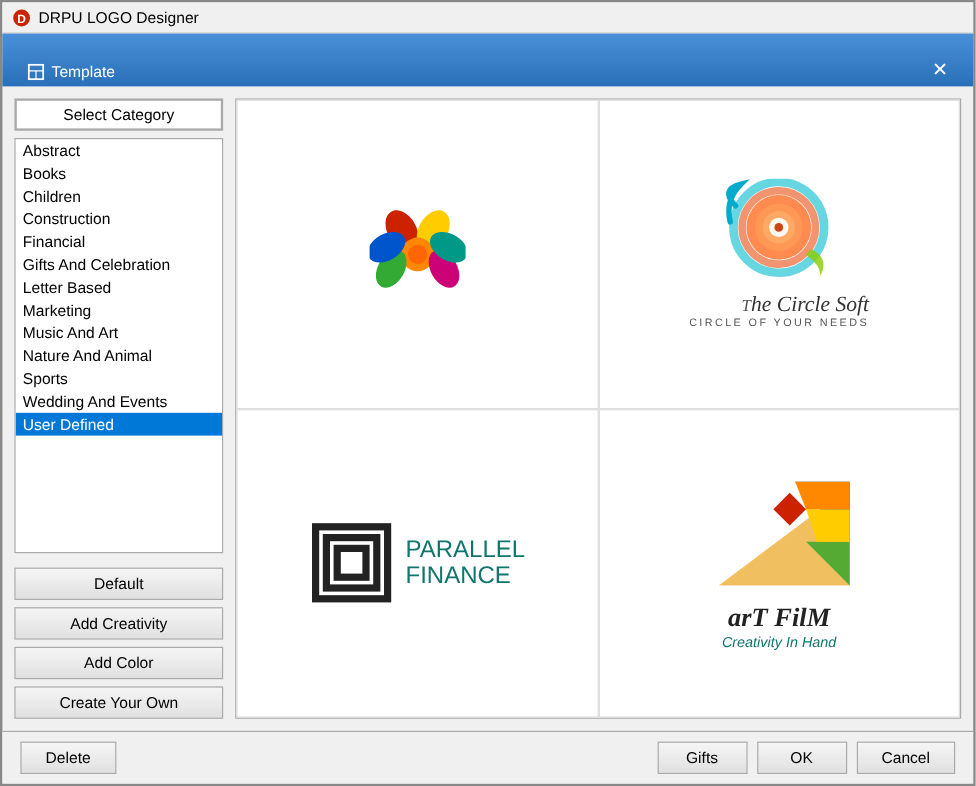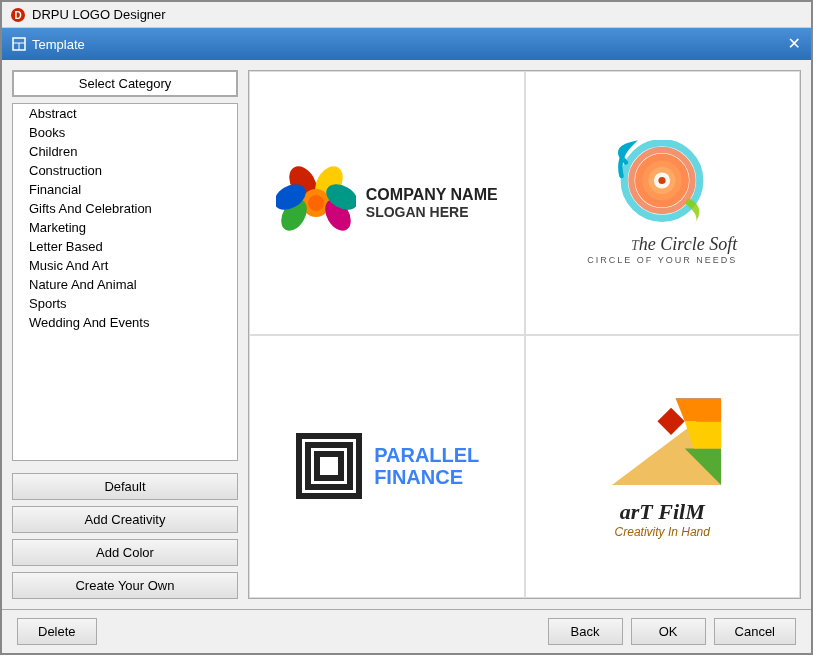--- a/index.html
+++ b/index.html
@@ -20,25 +20,25 @@
       border: 2px solid #888;
       box-shadow: 2px 2px 8px rgba(0,0,0,0.4);
       width: 813px;
       height: 655px;
       display: flex;
       flex-direction: column;
     }
 
     .dialog-title-bar {
       background: linear-gradient(to bottom, #4a90d9, #2a70b9);
-      padding: 5px 10px;
-      display: flex;
-      align-items: center;
+      padding: 5px 21px;
+      display: flex;
+      align-items: flex-end;
       justify-content: space-between;
-      height: 32px;
+      height: 44px;
     }
 
     .dialog-title-text {
       color: white;
       font-size: 13px;
       display: flex;
       align-items: center;
       gap: 6px;
     }
 
@@ -51,21 +51,21 @@
 
     .content-area {
       display: flex;
       flex-direction: row;
       flex: 1;
       padding: 10px;
       gap: 10px;
     }
 
     .left-panel {
-      width: 226px;
+      width: 174px;
       display: flex;
       flex-direction: column;
       gap: 6px;
       flex-shrink: 0;
     }
 
     .category-label {
       border: 2px solid #aaa;
       background: white;
       padding: 4px 8px;
@@ -76,21 +76,21 @@
 
     .category-list {
       border: 1px solid #aaa;
       background: white;
       flex: 1;
       overflow-y: auto;
       list-style: none;
     }
 
     .category-list li {
-      padding: 2px 16px;
+      padding: 2px 6px;
       cursor: pointer;
       user-select: none;
     }
 
     .category-list li.selected {
       background: #0078d7;
       color: white;
     }
 
     .button-group {
@@ -207,22 +207,22 @@
       height: 70px;
     }
 
     .logo3-text {
       display: flex;
       flex-direction: column;
     }
 
     .logo3-name {
       font-size: 20px;
-      font-weight: 700;
-      color: #3b82f6;
+      font-weight: 400;
+      color: #0f766e;
       line-height: 1.1;
       text-transform: uppercase;
     }
 
     
     .logo4-container {
       display: flex;
       flex-direction: column;
       align-items: center;
       gap: 5px;
@@ -234,21 +234,21 @@
 
     .logo4-name {
       font-size: 20px;
       font-style: italic;
       font-weight: bold;
       color: #222;
     }
 
     .logo4-slogan {
       font-size: 12px;
-      color: #a16207;
+      color: #0f766e;
       font-style: italic;
     }
 
     .footer {
       border-top: 1px solid #aaa;
       padding: 8px 15px;
       display: flex;
       justify-content: space-between;
       align-items: center;
       background: #f0f0f0;
@@ -325,26 +325,27 @@
     <div class="left-panel">
       <div class="category-label">Select Category</div>
 
       <ul class="category-list">
         <li>Abstract</li>
         <li>Books</li>
         <li>Children</li>
         <li>Construction</li>
         <li>Financial</li>
         <li>Gifts And Celebration</li>
+        <li>Letter Based</li>
         <li>Marketing</li>
-        <li>Letter Based</li>
         <li>Music And Art</li>
         <li>Nature And Animal</li>
         <li>Sports</li>
         <li>Wedding And Events</li>
+        <li class="selected">User Defined</li>
       </ul>
 
       <div class="button-group">
         <button class="btn">Default</button>
         <button class="btn">Add Creativity</button>
         <button class="btn">Add Color</button>
         <button class="btn">Create Your Own</button>
       </div>
     </div>
 
@@ -363,24 +364,20 @@
             <ellipse cx="18" cy="52" rx="11" ry="17" fill="#33aa33" transform="rotate(30 18 52)"></ellipse>
 
             <ellipse cx="62" cy="52" rx="11" ry="17" fill="#cc0077" transform="rotate(-30 62 52)"></ellipse>
 
             <ellipse cx="14" cy="34" rx="11" ry="17" fill="#0055cc" transform="rotate(60 14 34)"></ellipse>
 
             <ellipse cx="66" cy="34" rx="11" ry="17" fill="#009988" transform="rotate(-60 66 34)"></ellipse>
 
             <circle cx="40" cy="40" r="8" fill="#ff6600"></circle>
           </svg>
-          <div class="logo1-text">
-            <span class="logo1-company">COMPANY NAME</span>
-            <span class="logo1-slogan">SLOGAN HERE</span>
-          </div>
         </div>
       </div>
 
       <div class="logo-cell">
         <div class="logo2-container">
           <svg class="circle-graphic" viewBox="0 0 130 100">
 
             <circle cx="65" cy="45" r="42" fill="none" stroke="#00bbcc" stroke-width="8" opacity="0.6"></circle>
             <circle cx="65" cy="45" r="34" fill="none" stroke="#ee6633" stroke-width="7" opacity="0.7"></circle>
 
@@ -444,18 +441,18 @@
       </div>
 
     </div>
   </div>
 
   <div class="footer">
     <div class="footer-left">
       <button class="btn-footer">Delete</button>
     </div>
     <div class="footer-right">
-      <button class="btn-footer">Back</button>
+      <button class="btn-footer">Gifts</button>
       <button class="btn-footer">OK</button>
       <button class="btn-footer">Cancel</button>
     </div>
   </div>
 </div>
 
 </body></html>

